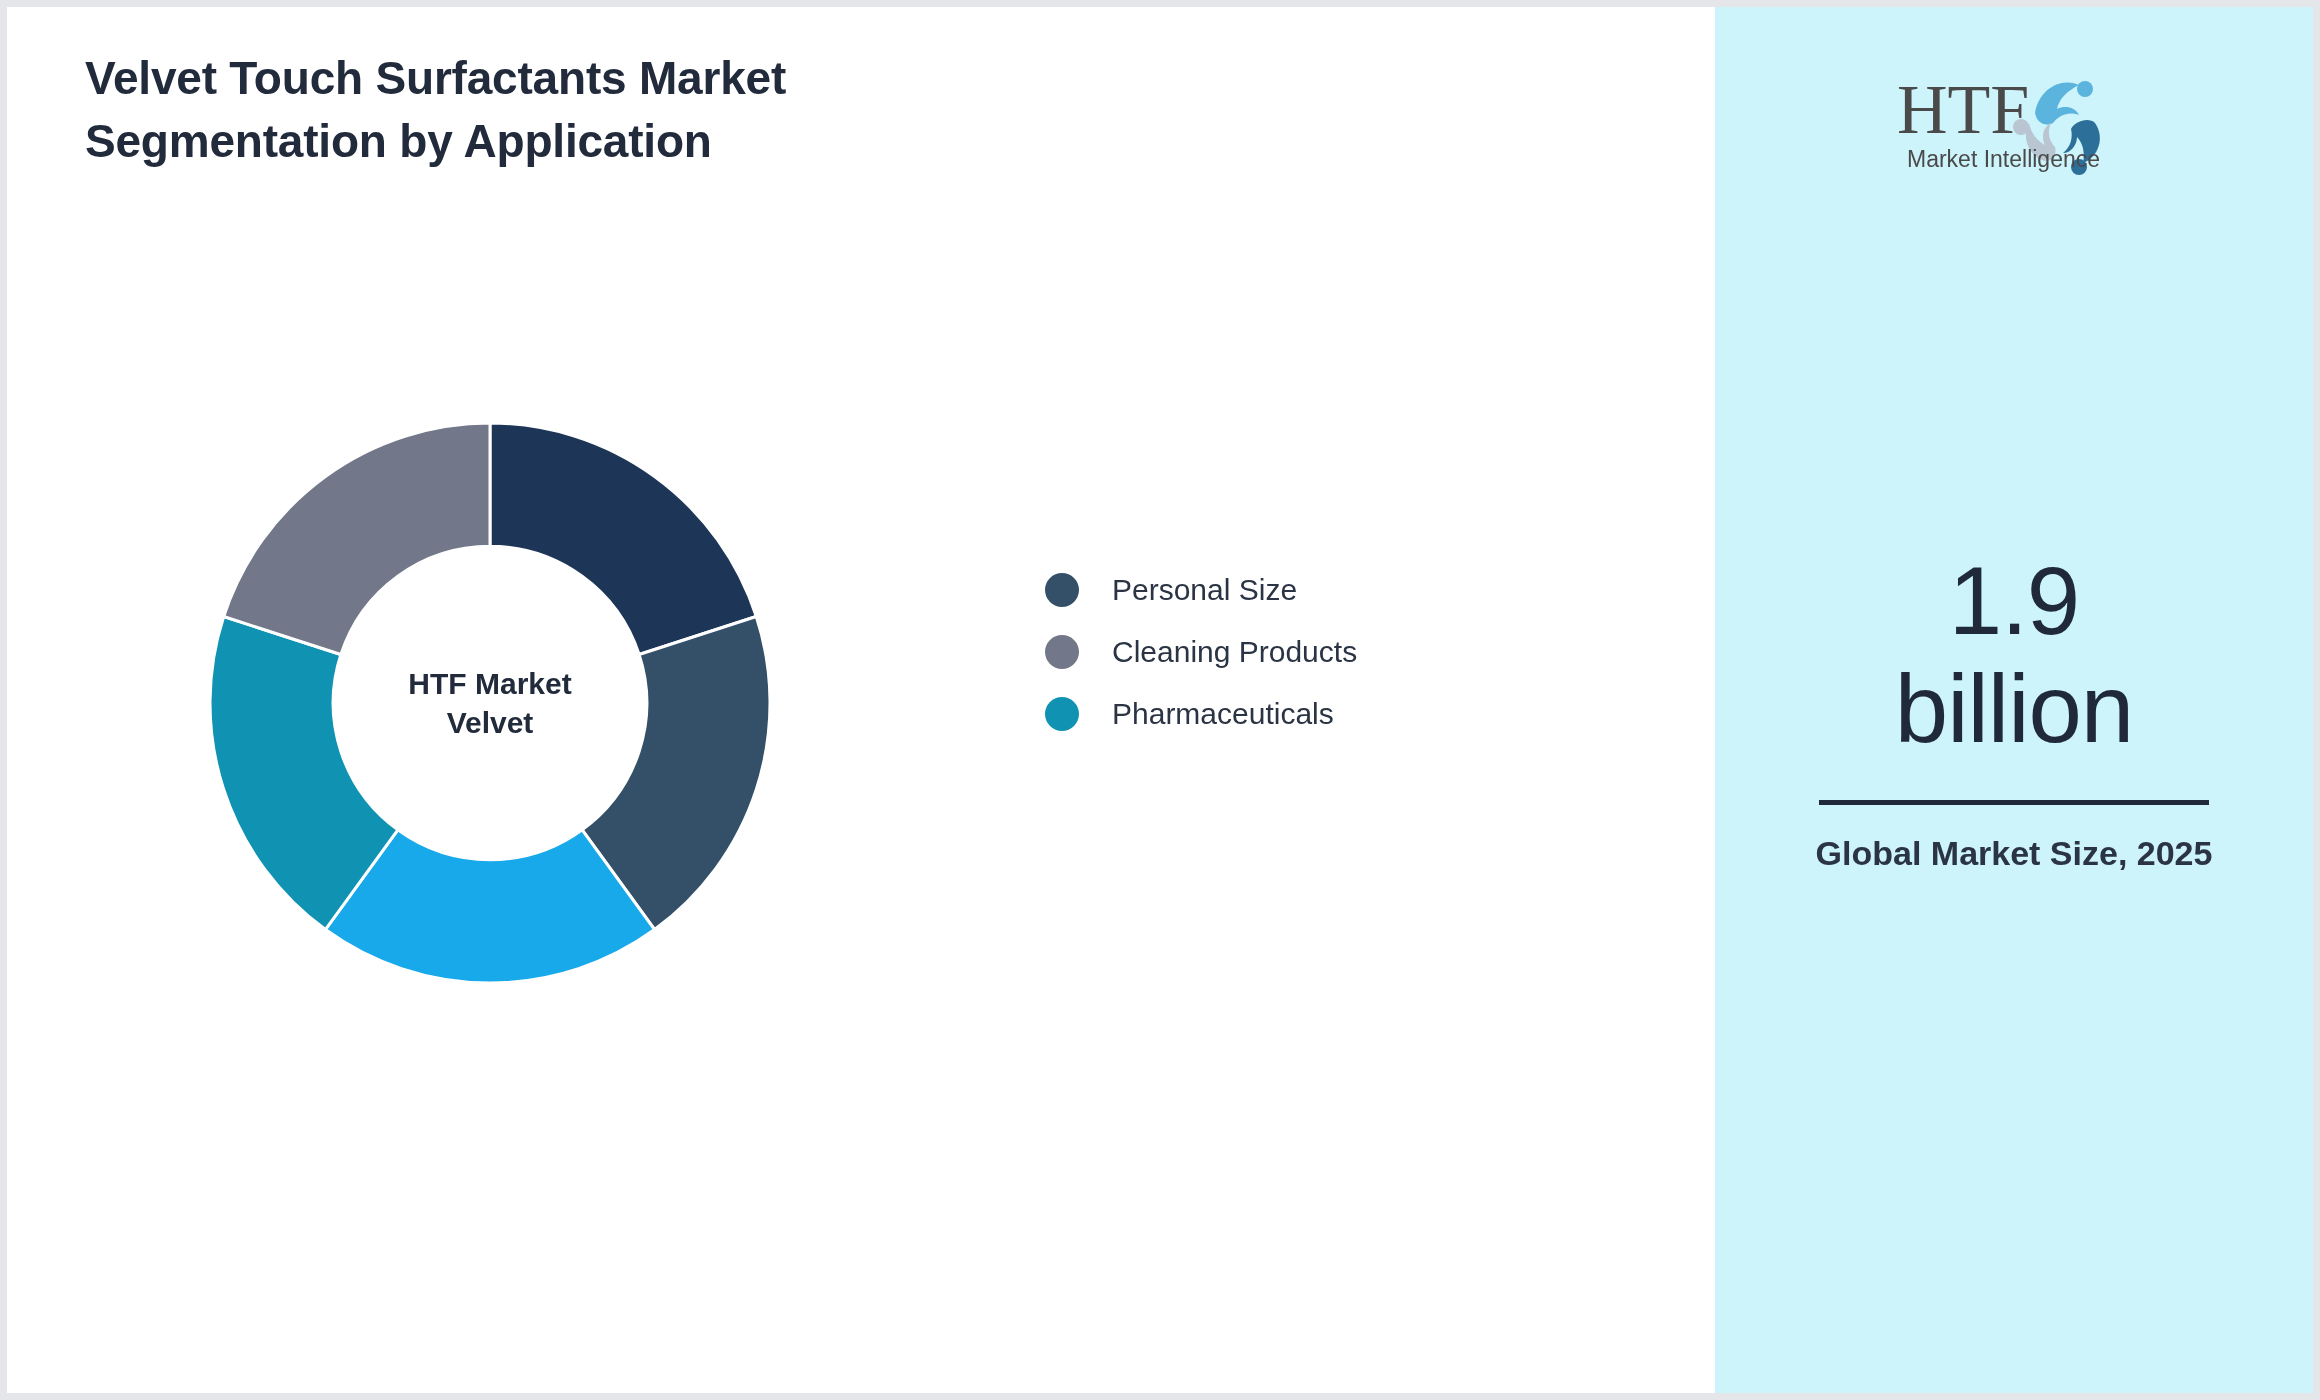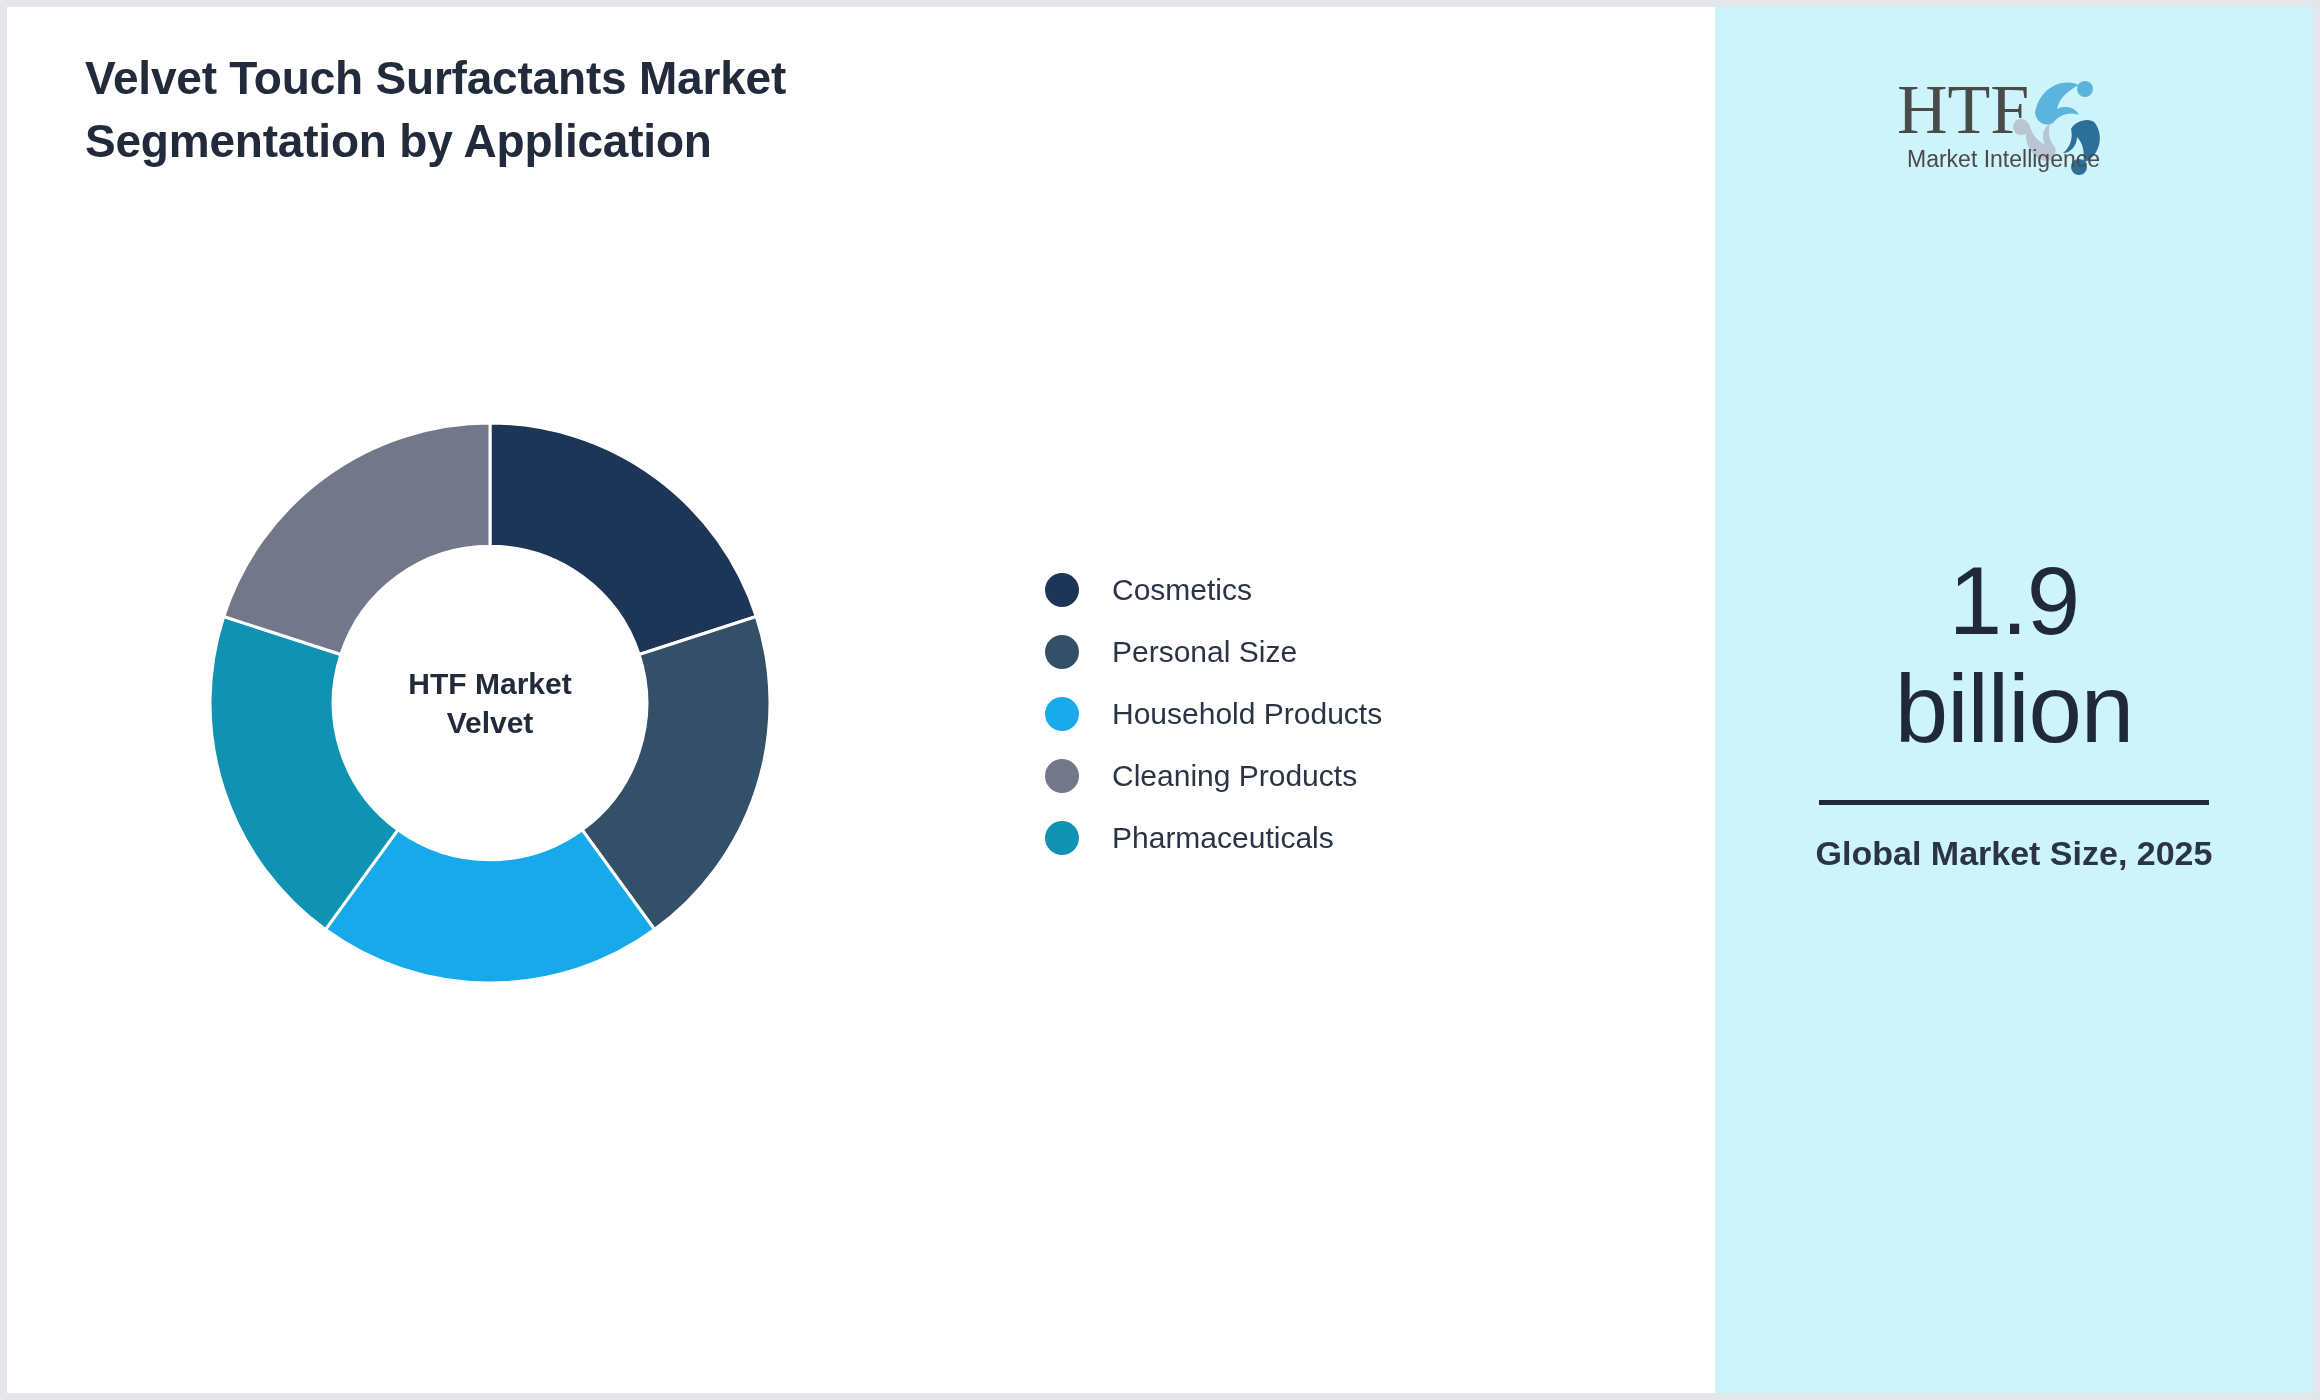--- a/index.html
+++ b/index.html
@@ -166,30 +166,22 @@
             <path d="M 20.704175437357037 200.47524157501465 A 280 280 0 0 1 286.99999999999994 7 L 286.99999999999994 130.2 A 156.8 156.8 0 0 0 137.87433824491993 238.5461352820082 Z" fill="#72788a" stroke="#ffffff" stroke-width="3"></path>
           </g>
       </svg>
       <div class="donut-center-text">
         <span>HTF Market Velvet</span>
       </div>
     </div>
 
     <div class="legend" id="legend">
         <div class="legend-item">
-          <span class="legend-swatch" style="background: rgb(29, 53, 87);"></span>
-          <span class="legend-label">Cosmetics</span>
-        </div>
-        <div class="legend-item">
           <span class="legend-swatch" style="background: rgb(52, 80, 104);"></span>
           <span class="legend-label">Personal Size</span>
-        </div>
-        <div class="legend-item">
-          <span class="legend-swatch" style="background: rgb(23, 169, 234);"></span>
-          <span class="legend-label">Household Products</span>
         </div>
         <div class="legend-item">
           <span class="legend-swatch" style="background: rgb(114, 120, 138);"></span>
           <span class="legend-label">Cleaning Products</span>
         </div>
         <div class="legend-item">
           <span class="legend-swatch" style="background: rgb(16, 147, 178);"></span>
           <span class="legend-label">Pharmaceuticals</span>
         </div>
       </div>

